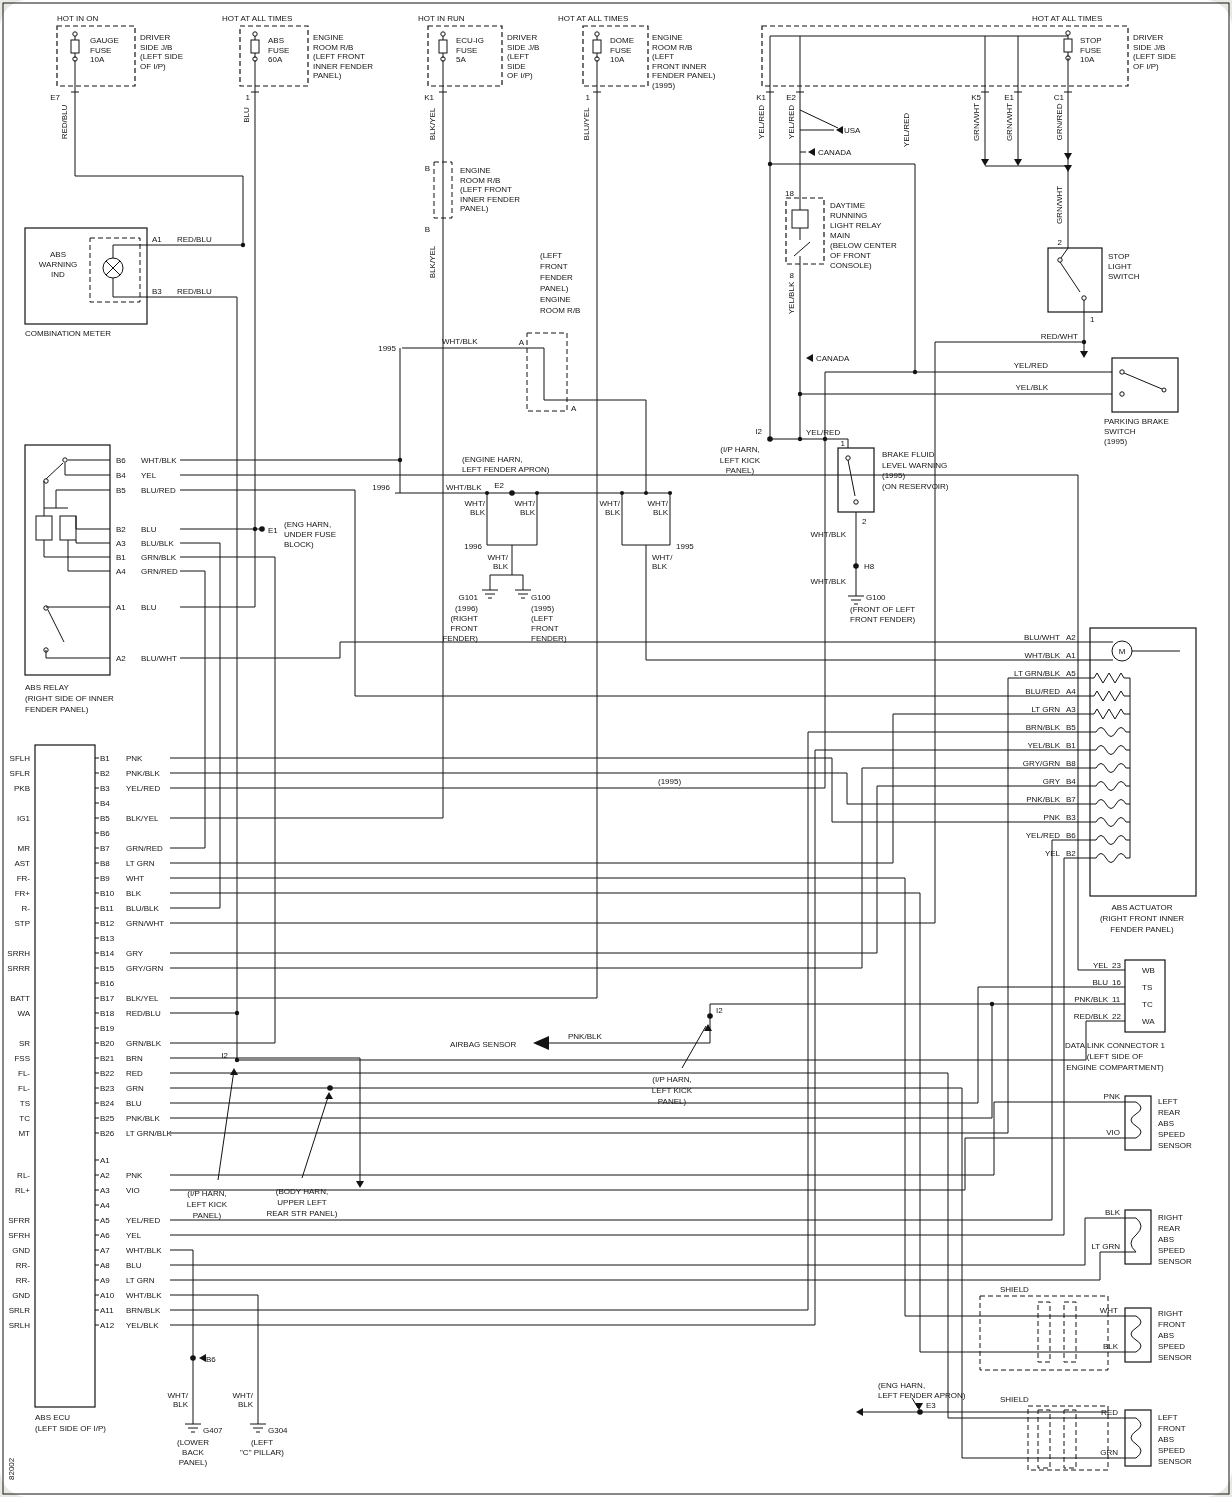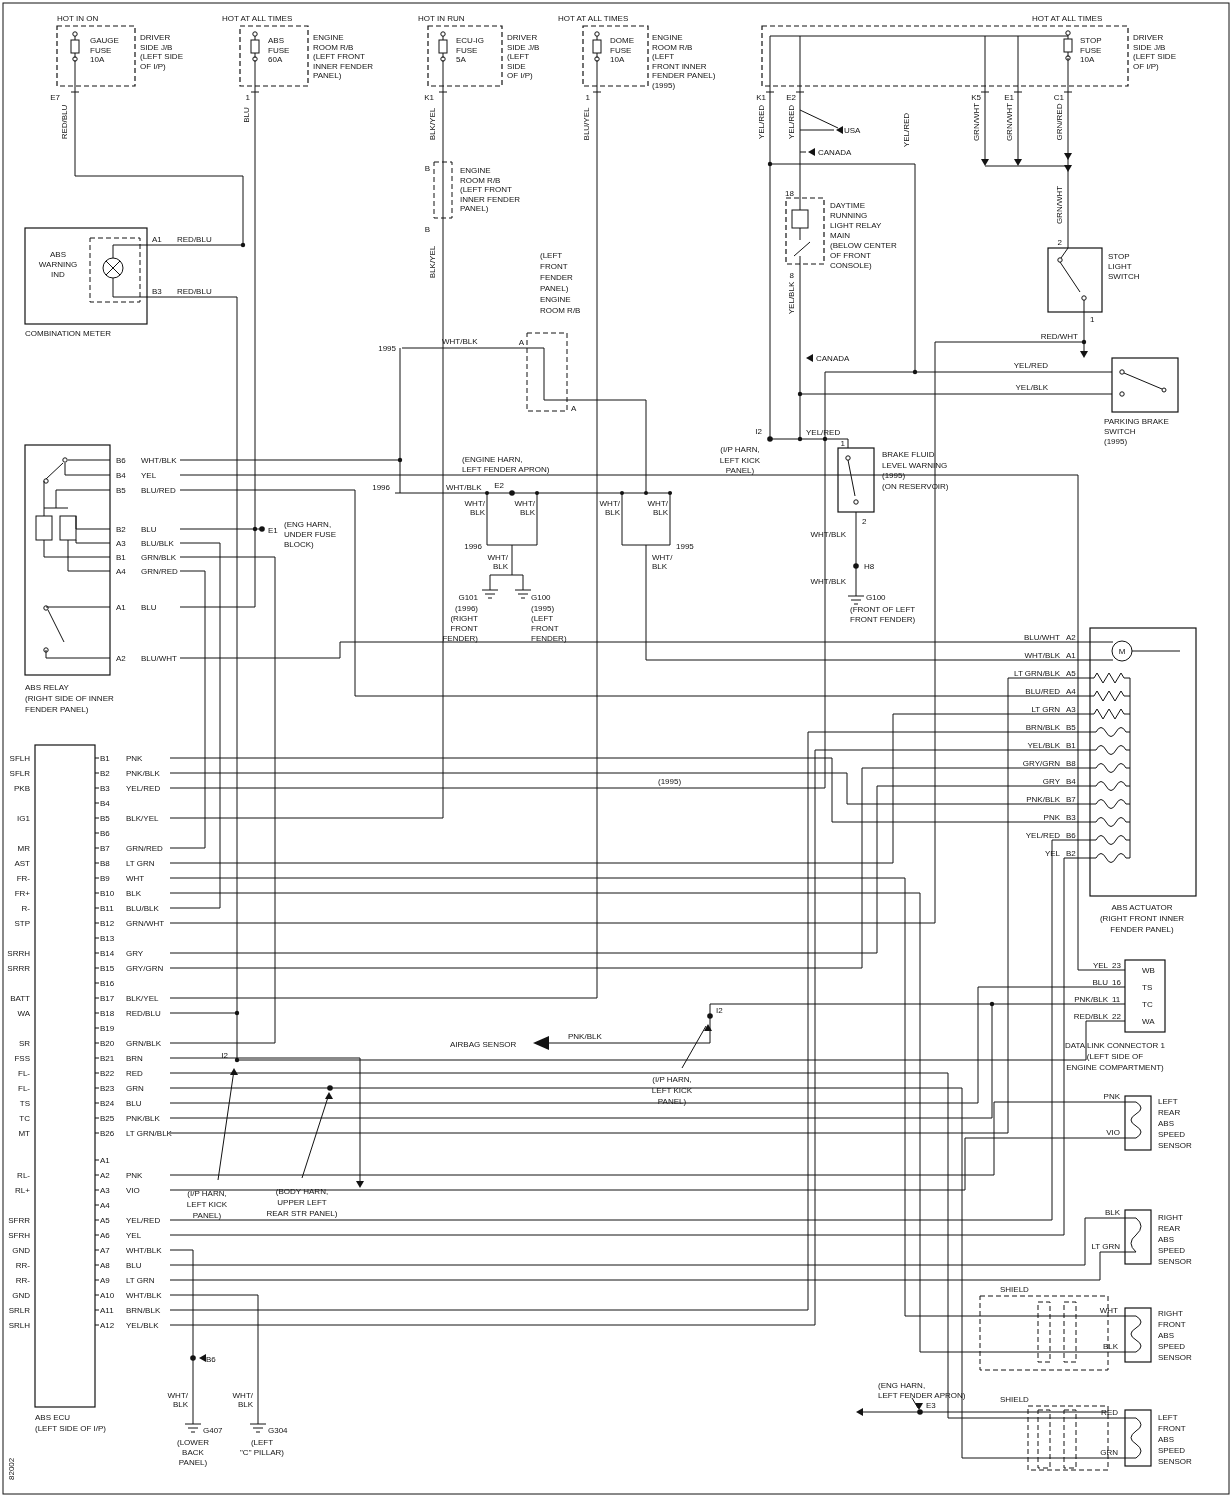--- a/index.html
+++ b/index.html
@@ -1,16 +1,16 @@
 <!DOCTYPE html>
 <html><head>
 <meta charset="utf-8">
 <style>
   html,body{margin:0;padding:0;background:#e8e8e4;}
-  .page{width:1232px;height:1497px;background:#ffffff;position:relative;margin:0 auto;}
+  .page{width:1232px;height:1497px;background:#ffffff;position:relative;margin:0 auto;border-radius:27px;}
   svg{display:block;}
   text{font-family:"Liberation Sans","DejaVu Sans",sans-serif;font-size:8px;fill:#131313;}
   .ln{stroke:#131313;stroke-width:1;fill:none;}
   .bx{stroke:#131313;stroke-width:1.2;fill:none;}
   .dash{stroke-dasharray:5 3;}
   .dot{fill:#131313;stroke:none;}
   .ae{text-anchor:end;}.am{text-anchor:middle;}
 </style>
 </head>
 <body>

